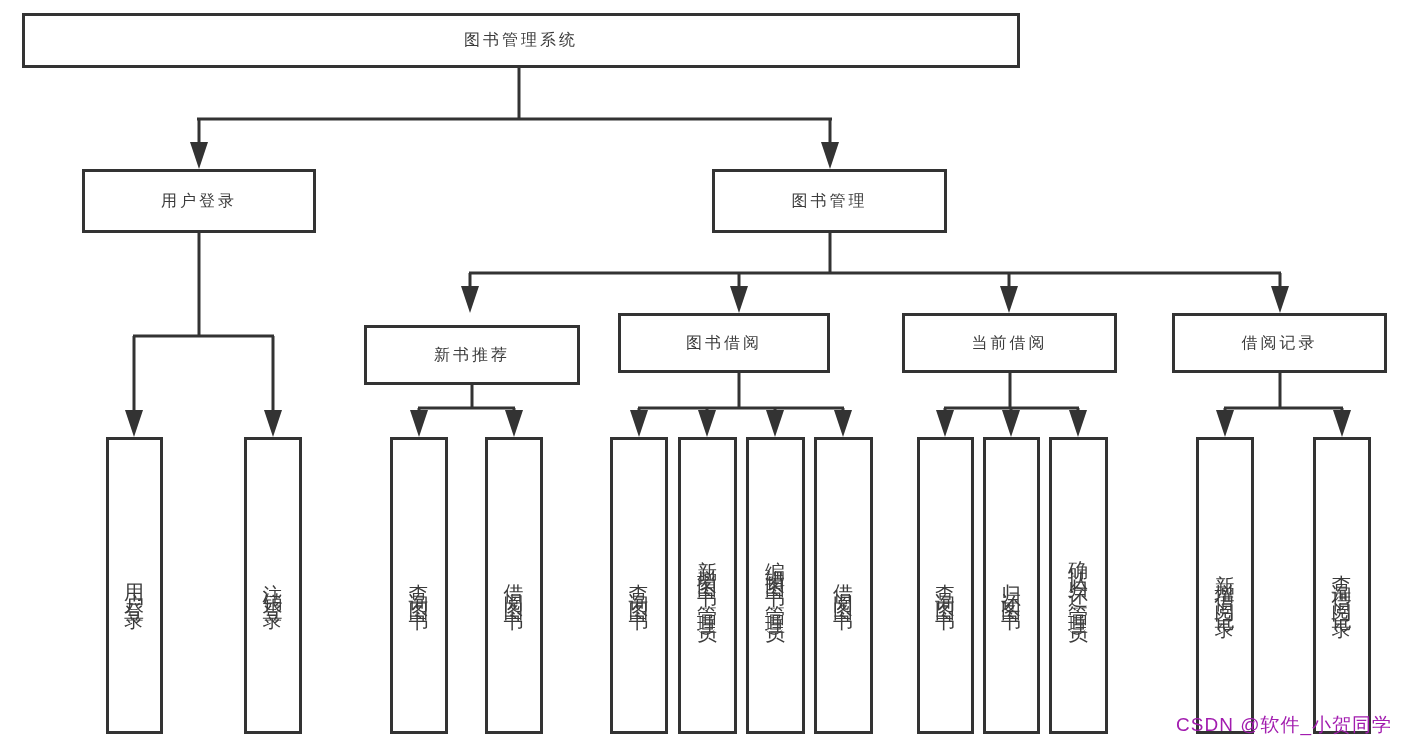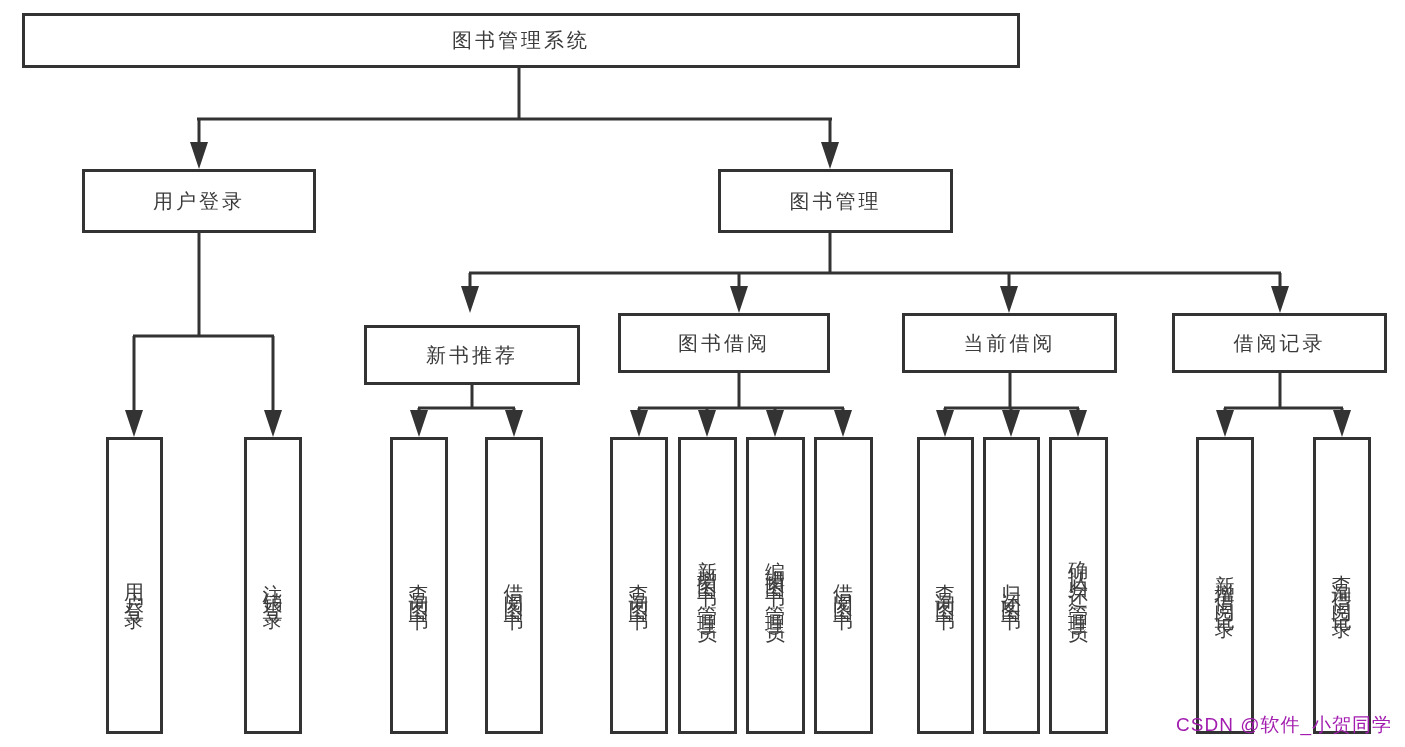--- a/index.html
+++ b/index.html
@@ -24,21 +24,21 @@
     position: absolute;
     box-sizing: border-box;
     background: #ffffff;
     border: 3px solid #333333;
     display: flex;
     align-items: center;
     justify-content: center;
     color: #3b3b3b;
   }
   .hbox {
-    font-size: 20px;
+    font-size: 16px;
     letter-spacing: 3px;
     white-space: nowrap;
   }
   .vbox span {
     writing-mode: vertical-rl;
     text-orientation: mixed;
     font-size: 20px;
     letter-spacing: 9px;
     line-height: 1;
     color: #3b3b3b;
@@ -121,21 +121,21 @@
       <polygon points="1002,410 1020,410 1011,437"></polygon>
       <polygon points="1069,410 1087,410 1078,437"></polygon>
       <polygon points="1216,410 1234,410 1225,437"></polygon>
       <polygon points="1333,410 1351,410 1342,437"></polygon>
     </g>
   </svg>
 
   <div class="node hbox" style="left:22px; top:13px; width:998px; height:55px;">图书管理系统</div>
 
   <div class="node hbox" style="left:82px; top:169px; width:234px; height:64px;">用户登录</div>
-  <div class="node hbox" style="left:712px; top:169px; width:235px; height:64px;margin-left:6px;">图书管理</div>
+  <div class="node hbox" style="left:712px; top:169px; width:235px; height:64px;">图书管理</div>
 
   <div class="node hbox" style="left:364px; top:325px; width:216px; height:60px;">新书推荐</div>
   <div class="node hbox" style="left:618px; top:313px; width:212px; height:60px;">图书借阅</div>
   <div class="node hbox" style="left:902px; top:313px; width:215px; height:60px;">当前借阅</div>
   <div class="node hbox" style="left:1172px; top:313px; width:215px; height:60px;text-align:center;">借阅记录</div>
 
   <div class="node vbox" style="left:106px; top:437px; width:57px; height:297px;">
     <span>用户登录</span>
   </div>
   <div class="node vbox" style="left:244px; top:437px; width:58px; height:297px;">

